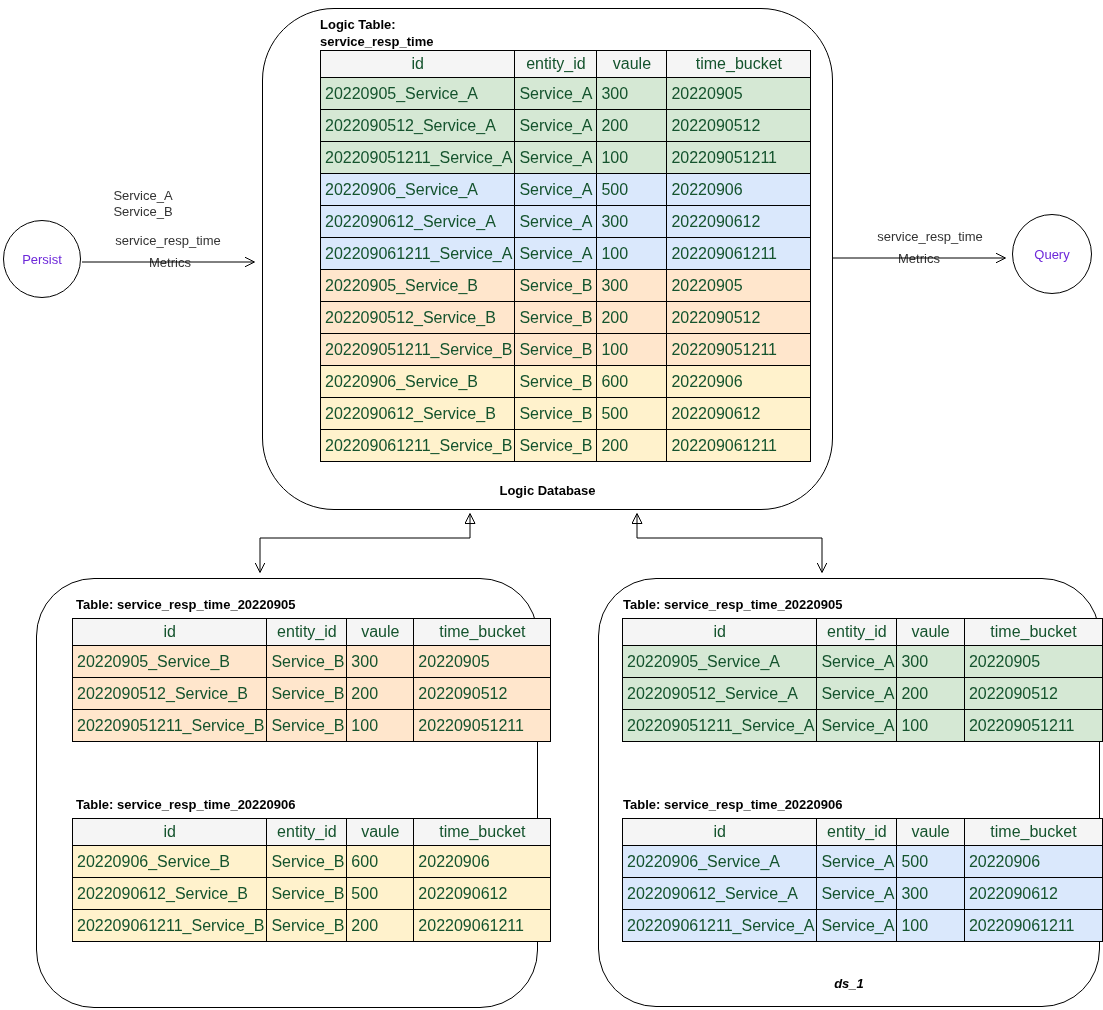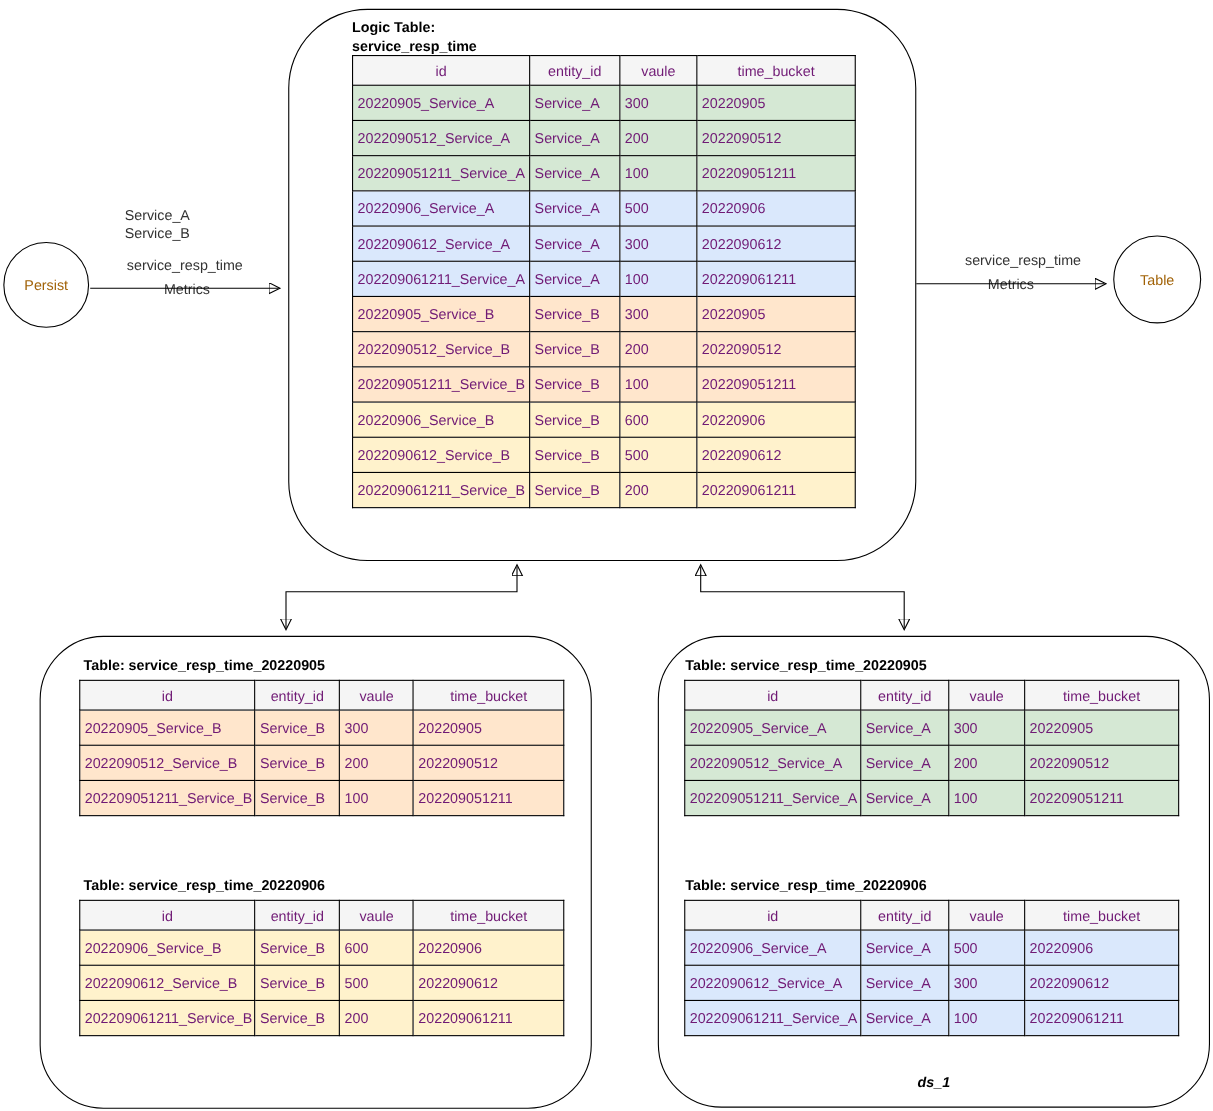--- a/index.html
+++ b/index.html
@@ -22,21 +22,21 @@
   }
   .circle-node {
     position: absolute;
     border: 1px solid #000;
     border-radius: 50%;
     background: #fff;
     display: flex;
     align-items: center;
     justify-content: center;
     font-size: 13px;
-    color: #a16207;
+    color: #6d28d9;
     box-sizing: border-box;
   }
   .bold-title {
     position: absolute;
     font-size: 13px;
     font-weight: bold;
     color: #000;
     line-height: 17px;
     white-space: nowrap;
   }
@@ -52,22 +52,22 @@
     font-size: 13px;
     color: #333;
     text-align: center;
     line-height: 16px;
     white-space: nowrap;
   }
   .metrics-label { background: #ffffff; padding: 0 2px; }
   .dtable {
     border-collapse: collapse;
     table-layout: fixed;
-    font-size: 13px;
-    color: #701a75;
+    font-size: 16px;
+    color: #14532d;
   }
   .dtable th {
     border: 1px solid #000;
     background: #f5f5f5;
     font-weight: normal;
     text-align: center;
     height: 26px;
     padding: 0 4px;
     overflow: hidden;
   }
@@ -178,27 +178,28 @@
           <tr style="background: rgb(255, 242, 204);">
             <td>202209061211_Service_B</td>
             <td>Service_B</td>
             <td>200</td>
             <td>202209061211</td>
           </tr>
         </tbody>
       </table>
     </div>
 
+  <div class="footer-label" style="left:262px; top:483px; width:571px;">Logic Database</div>
 
   <div class="circle-node" style="left:3px; top:220px; width:78px; height:78px;">
     <span>Persist</span>
   </div>
 
   <div class="circle-node" style="left:1012px; top:214px; width:80px; height:80px;">
-    <span>Table</span>
+    <span>Query</span>
   </div>
 
   <div class="edge-label" style="left:93px; top:188px; width:100px;">
     <div>Service_A</div>
     <div>Service_B</div>
   </div>
   <div class="edge-label" style="left:98px; top:233px; width:140px;">service_resp_time</div>
   <div class="edge-label metrics-label" style="left:147px; top:255px;">Metrics</div>
 
   <div class="edge-label" style="left:860px; top:229px; width:140px;">service_resp_time</div>

